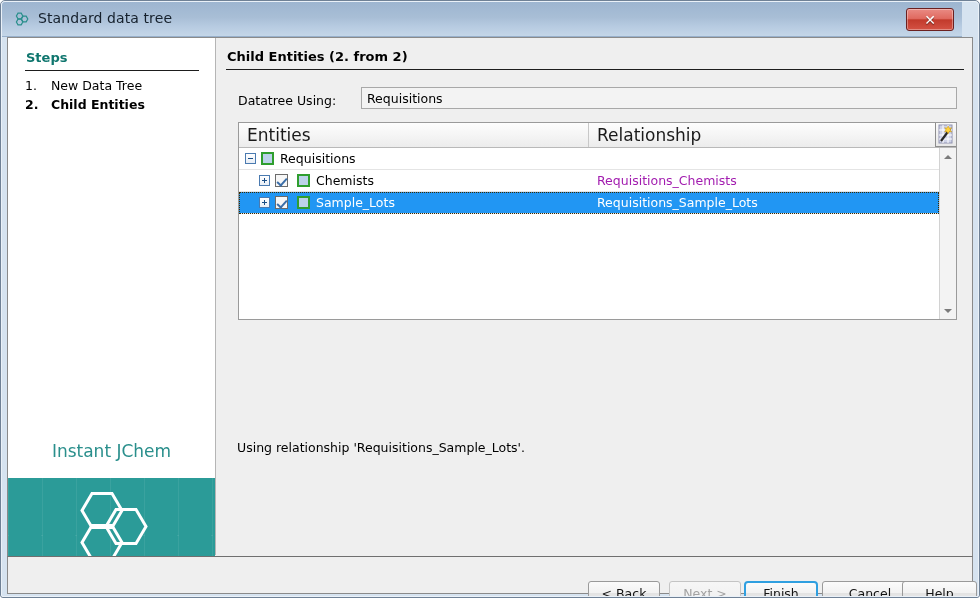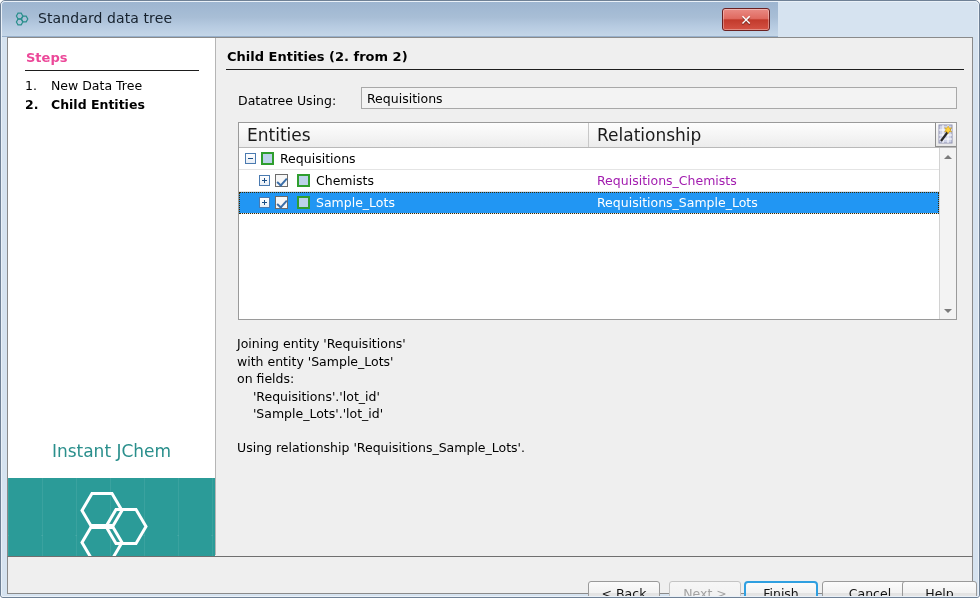--- a/index.html
+++ b/index.html
@@ -34,21 +34,21 @@
     box-sizing: border-box;
     border: 1px solid #eaf1f8;
     border-radius: 4px 4px 2px 2px;
     overflow: hidden;
   }
 
   
   .titlebar {
     position: absolute;
     left: 0; top: 0;
-    width: 776px;
+    width: 960px;
     height: 34px;
     background: linear-gradient(to bottom, #9db5d0 0%, #a8bed6 45%, #b7cbe1 72%, #c4d6e8 100%);
     border-bottom: 1px solid #98b0cb;
   }
   .title-icon {
     position: absolute;
     left: 11px; top: 8px;
     width: 18px; height: 18px;
   }
   .title-text {
@@ -101,21 +101,21 @@
     width: 208px; height: 517px;
     background: #ffffff;
     border-right: 1px solid #b5b5b5;
     box-sizing: border-box;
   }
   .steps-title {
     position: absolute;
     left: 18px; top: 12px;
     font-size: 13px;
     font-weight: bold;
-    color: #ec4899;
+    color: #0f766e;
   }
   .steps-rule {
     position: absolute;
     left: 17px; top: 32px;
     width: 174px; height: 0;
     border-top: 1px solid #1d1d1d;
   }
   .steps-list {
     position: absolute;
     left: 17px; top: 40px;
@@ -546,25 +546,20 @@
         <div class="vscroll">
           <div class="sb-arrow up">
                 <span class="tri-up"></span>
               </div>
           <div class="sb-arrow down">
                 <span class="tri-down"></span>
               </div>
         </div>
       </div>
 
-      <div class="desc">Joining entity 'Requisitions'
-with entity 'Sample_Lots'
-on fields:
-    'Requisitions'.'lot_id'
-    'Sample_Lots'.'lot_id'</div>
       <div class="desc-2">Using relationship 'Requisitions_Sample_Lots'.</div>
     </div>
 
   </div>
 
   <div class="footer">
     <button class="btn" id="btn-back">
       <span>&lt; Back</span>
     </button>
     <button class="btn disabled" id="btn-next" disabled="">

